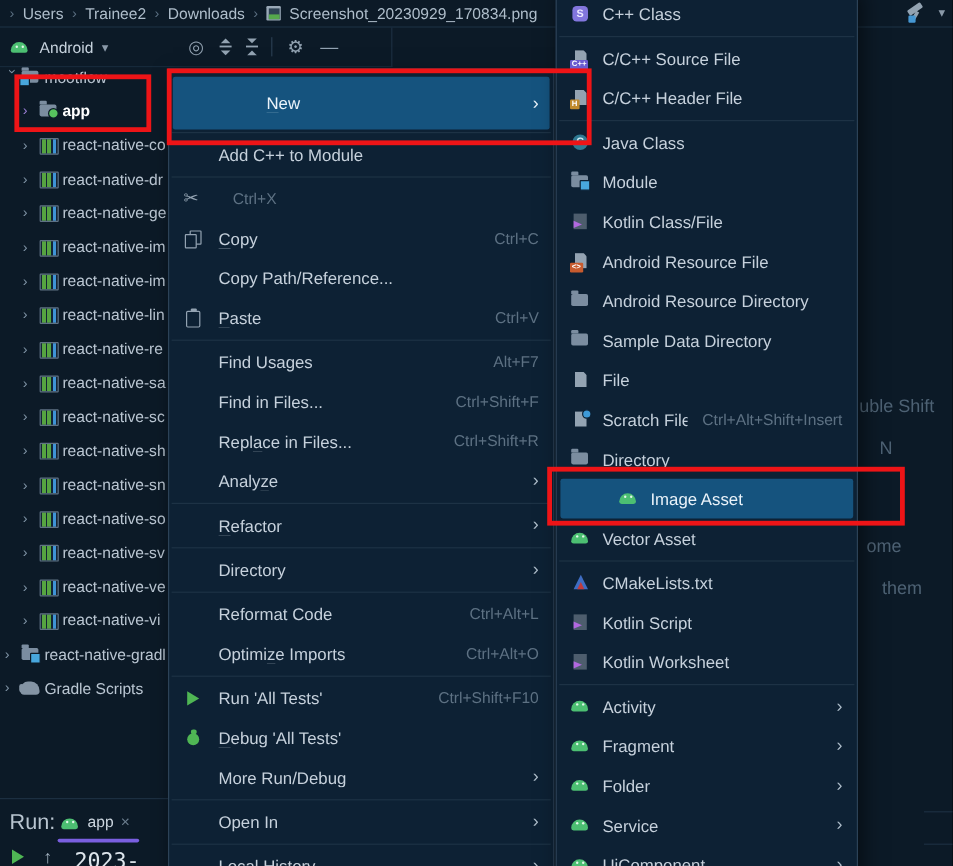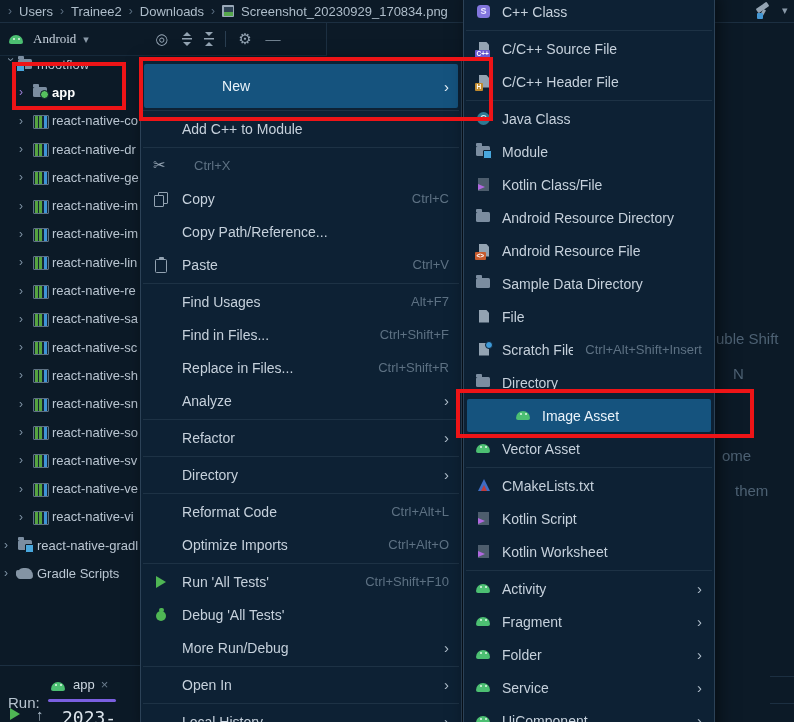--- a/index.html
+++ b/index.html
@@ -7,21 +7,21 @@
           font-family:"Liberation Sans",sans-serif;color:#c6d1dc;}
 
   
   .navbar{position:absolute;top:0;left:0;width:794px;height:22px;border-bottom:1px solid #1c2f41;
           display:flex;align-items:center;gap:7px;padding-left:8px;font-size:13px;color:#aebdca;z-index:2;}
   .crumb-sep{color:#5a6e80;font-size:12px;}
   .crumb{white-space:nowrap;}
 
   
   .panel-header{position:absolute;top:23px;left:0;width:310px;height:32px;display:flex;align-items:center;
-                padding:0 8px;font-size:13px;border-right:1px solid #1c2f41;border-bottom:1px solid #16293a;z-index:2;font-family:Liberation Serif, serif;}
+                padding:0 8px;font-size:13px;border-right:1px solid #1c2f41;border-bottom:1px solid #16293a;z-index:2;}
   .view-selector{display:flex;align-items:center;gap:7px;}
   .caret{color:#8a99a8;font-size:11px;}
   .tb-group{margin-left:64px;display:flex;align-items:center;gap:10px;}
   .tb{color:#93a3b2;font-size:15px;width:18px;text-align:center;}
   .tb-sep{width:1px;height:16px;background:#2a3e51;}
   .tb-shape{position:relative;width:12px;height:14px;
             background:linear-gradient(#93a3b2,#93a3b2) center/10px 1.5px no-repeat;}
   .tb-shape::before,.tb-shape::after{content:"";position:absolute;left:2px;border-left:4px solid transparent;border-right:4px solid transparent;}
   .tb-expand::before{top:0;border-bottom:4px solid #93a3b2;}
   .tb-expand::after{bottom:0;border-top:4px solid #93a3b2;}
@@ -118,21 +118,21 @@
   #rline-a{left:770px;top:676px;width:24px;}
   #rline-b{left:770px;top:703px;width:24px;}
   .hammer{position:absolute;left:752px;top:4px;width:26px;height:16px;z-index:3;}
   .hammer .head{position:absolute;left:4px;top:1px;width:13px;height:5px;background:#93a3b2;border-radius:1px;transform:rotate(-35deg);}
   .hammer .handle{position:absolute;left:9px;top:5px;width:2.5px;height:9px;background:#93a3b2;transform:rotate(30deg);}
   .hammer .cube{position:absolute;left:5px;top:9px;width:6px;height:6px;background:#4597d3;border-radius:1px;}
   .hammer-caret{position:absolute;left:782px;top:4px;color:#8a99a8;font-size:11px;z-index:3;}
 
   
   .run-panel{position:absolute;left:0;top:665px;width:141px;height:57px;border-top:1px solid #1c2f41;z-index:1;}
-  .run-label{position:absolute;left:8px;top:28px;font-size:15px;color:#b8c4cf;}
+  .run-label{position:absolute;left:8px;top:9px;font-size:18px;color:#b8c4cf;}
   .run-tab{position:absolute;left:50px;top:11px;display:flex;align-items:center;gap:6px;font-size:13px;color:#cdd7e0;}
   .run-tab .t-ic{height:14px;flex:0 0 17px;}
   .tab-close{color:#6b7d8e;font-size:13px;}
   .tab-underline{position:absolute;left:48px;top:33px;width:68px;height:3px;background:#7a5fe0;border-radius:2px;}
   .console-play{position:absolute;left:10px;top:42px;width:0;height:0;border-left:10px solid #4fb654;border-top:6px solid transparent;border-bottom:6px solid transparent;}
   .console-up{position:absolute;left:36px;top:40px;color:#a7b6c4;font-size:15px;}
   .console-date{position:absolute;left:62px;top:41px;font-family:"DejaVu Sans Mono",monospace;font-size:18px;color:#dde5ec;}
 
   
   .ann{position:absolute;border:4px solid #ee1417;box-sizing:border-box;z-index:60;background:transparent;}
@@ -466,29 +466,29 @@
       <div class="menu-row" data-name="menu-item-module">
         <span class="ic" data-name="module-folder-icon">
           <span class="ic-mfolder"></span>
         </span>
         <span class="lbl" data-name="menu-item-label">Module</span>
       </div>
       <div class="menu-row" data-name="menu-item-kotlin-class-file">
         <span class="ic ic-kotlin" data-name="kotlin-icon"></span>
         <span class="lbl" data-name="menu-item-label">Kotlin Class/File</span>
       </div>
+      <div class="menu-row" data-name="menu-item-android-resource-file">
+        <span class="ic ic-file badge ic-resfile" data-name="android-resource-file-icon"></span>
+        <span class="lbl" data-name="menu-item-label">Android Resource File</span>
+      </div>
       <div class="menu-row" data-name="menu-item-android-resource-directory">
         <span class="ic" data-name="folder-icon">
           <span class="ic-folder"></span>
         </span>
         <span class="lbl" data-name="menu-item-label">Android Resource Directory</span>
-      </div>
-      <div class="menu-row" data-name="menu-item-android-resource-file">
-        <span class="ic ic-file badge ic-resfile" data-name="android-resource-file-icon"></span>
-        <span class="lbl" data-name="menu-item-label">Android Resource File</span>
       </div>
       <div class="menu-row" data-name="menu-item-sample-data-directory">
         <span class="ic" data-name="folder-icon">
           <span class="ic-folder"></span>
         </span>
         <span class="lbl" data-name="menu-item-label">Sample Data Directory</span>
       </div>
       <div class="menu-row" data-name="menu-item-file">
         <span class="ic ic-file" data-name="file-icon"></span>
         <span class="lbl" data-name="menu-item-label">File</span>

